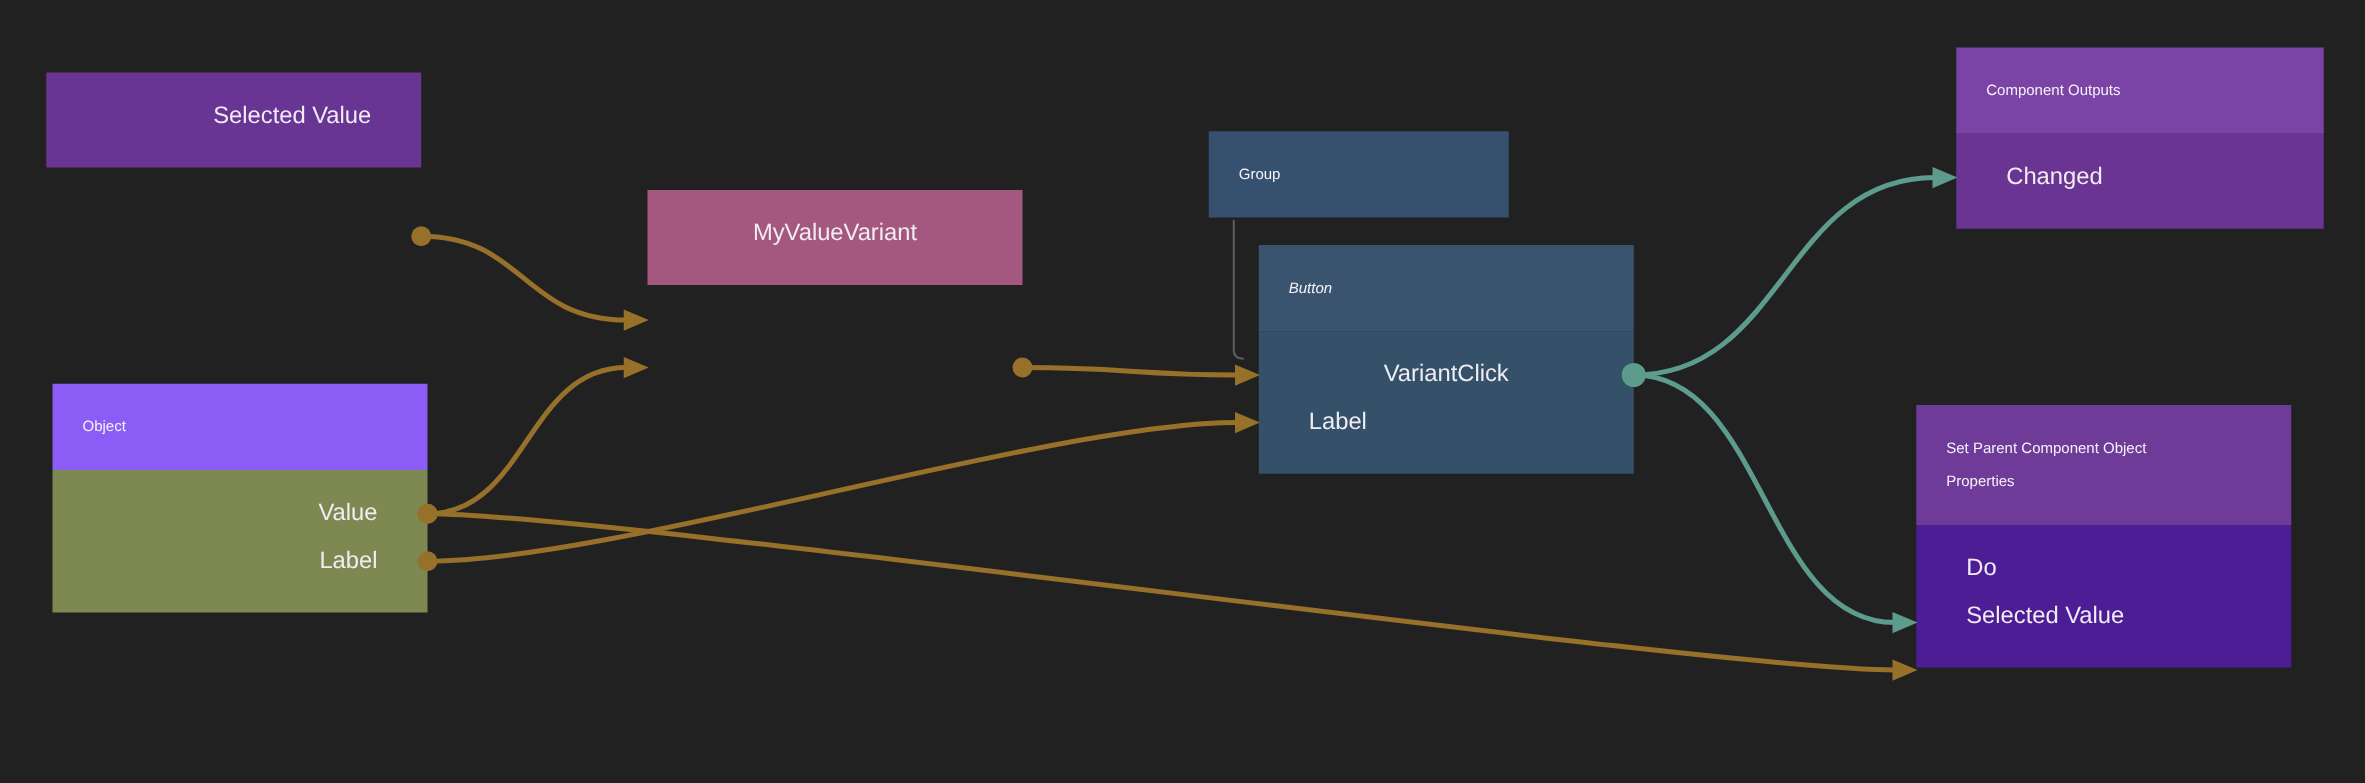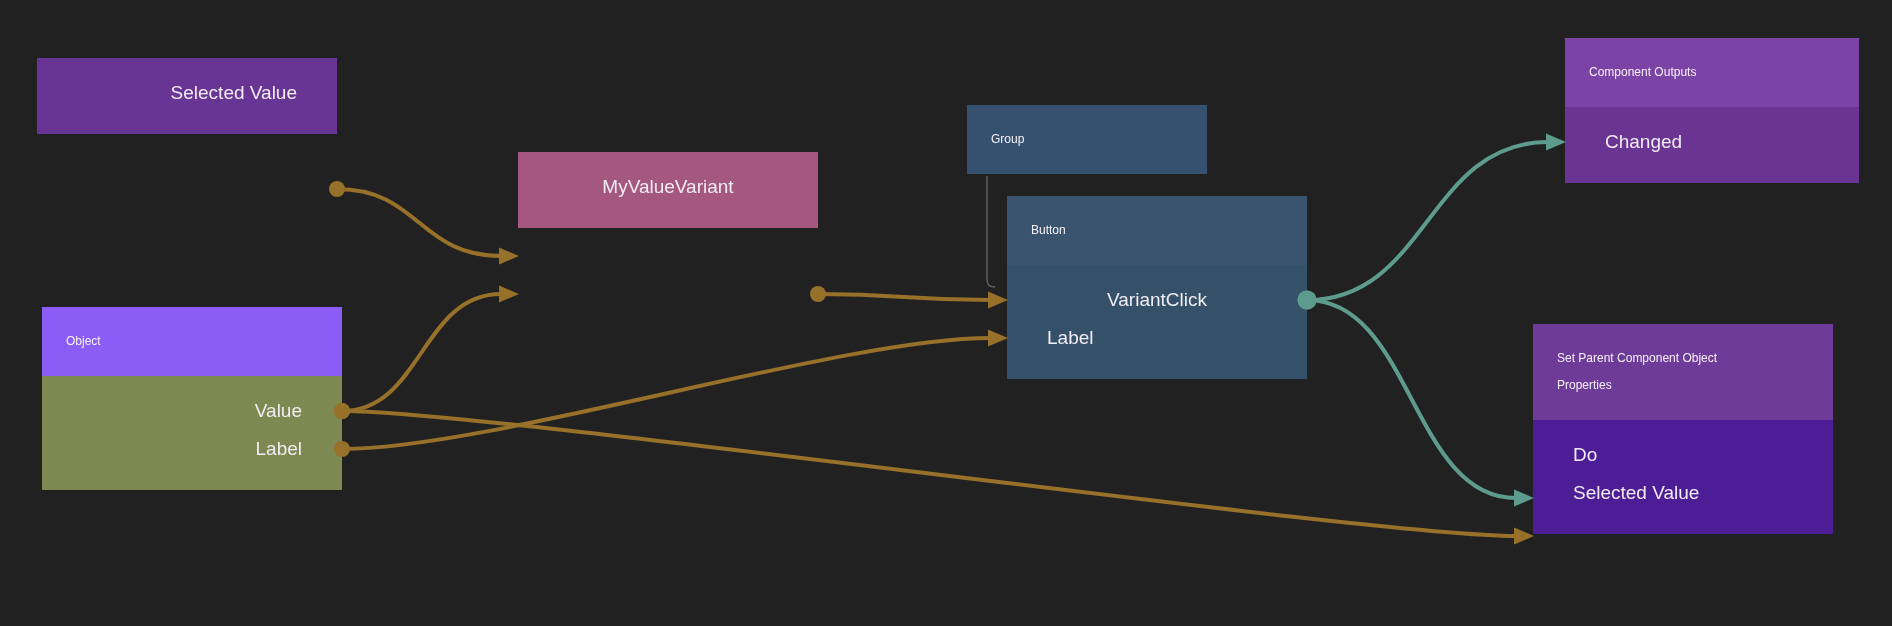--- a/index.html
+++ b/index.html
@@ -61,21 +61,21 @@
     </div>
   </div>
 
   <div class="node" id="node-group" data-interactable="true" style="left:967px;top:105px;width:240px;">
     <div class="node-header" data-interactable="false" style="background: rgb(54, 81, 111);">
       <span class="node-title" data-interactable="false">Group</span>
     </div>
   </div>
 
   <div class="node" id="node-button" data-interactable="true" style="left:1007px;top:196px;width:300px;">
-    <div class="node-header" data-interactable="false" style="background: rgb(58, 84, 112);">
+    <div class="node-header" data-interactable="false" style="background: rgb(58, 84, 112); font-style: italic;">
       <span class="node-title" data-interactable="false">Button</span>
     </div>
     <div class="node-body" data-interactable="false" style="background: rgb(53, 80, 105);">
       <div class="port-row between" data-interactable="false">
         <span class="port" data-interactable="true">Variant</span>
         <span class="port" data-interactable="true">Click</span>
       </div>
       <div class="port-row" data-interactable="false">
         <span class="port" data-interactable="true">Label</span>
       </div>

